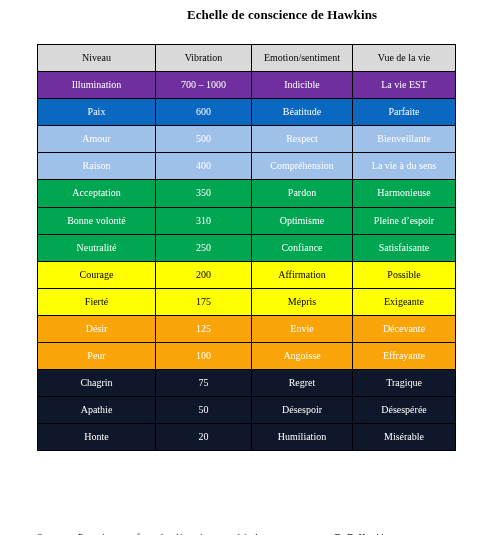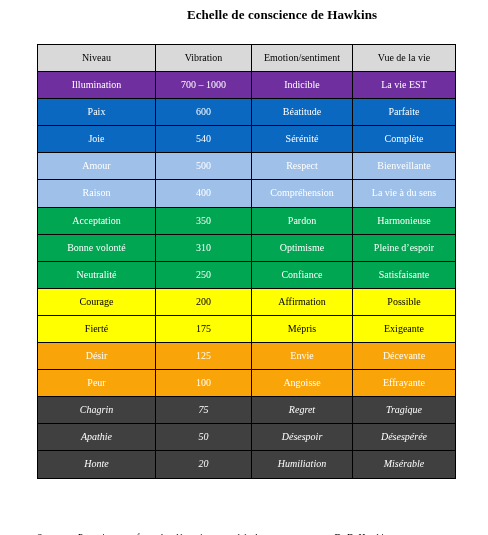--- a/index.html
+++ b/index.html
@@ -62,21 +62,21 @@
   tr.header-row td {
     background: #d9d9d9;
     color: #000000;
   }
   tr.band-purple     td { background: #6f2f9f; color: #ffffff; margin-left: 24px; }
   tr.band-blue       td { background: #0b68c0; color: #ffffff; }
   tr.band-lightblue  td { background: #9fc0e8; color: #ffffff; }
   tr.band-green      td { background: #00a651; color: #ffffff; }
   tr.band-yellow     td { background: #ffff00; color: #000000; }
   tr.band-orange     td { background: #f9a50a; color: #ffffff; }
-  tr.band-red        td { background: #404040; color: #ffffff; font-style: italic; }
+  tr.band-red        td { background: #0f172a; color: #ffffff; }
 
   #source-note {
     position: absolute;
     left: 37px;
     top: 510px;
     width: 430px;
     font-size: 9.5px;
     text-align: left;
     color: #000000;
     white-space: nowrap;
@@ -112,26 +112,20 @@
           <td>700 – 1000</td>
           <td>Indicible</td>
           <td>La vie EST</td>
         </tr>
         <tr class="band-blue">
           <td>Paix</td>
           <td>600</td>
           <td>Béatitude</td>
           <td>Parfaite</td>
         </tr>
-        <tr class="band-blue">
-          <td>Joie</td>
-          <td>540</td>
-          <td>Sérénité</td>
-          <td>Complète</td>
-        </tr>
         <tr class="band-lightblue">
           <td>Amour</td>
           <td>500</td>
           <td>Respect</td>
           <td>Bienveillante</td>
         </tr>
         <tr class="band-lightblue">
           <td>Raison</td>
           <td>400</td>
           <td>Compréhension</td>

